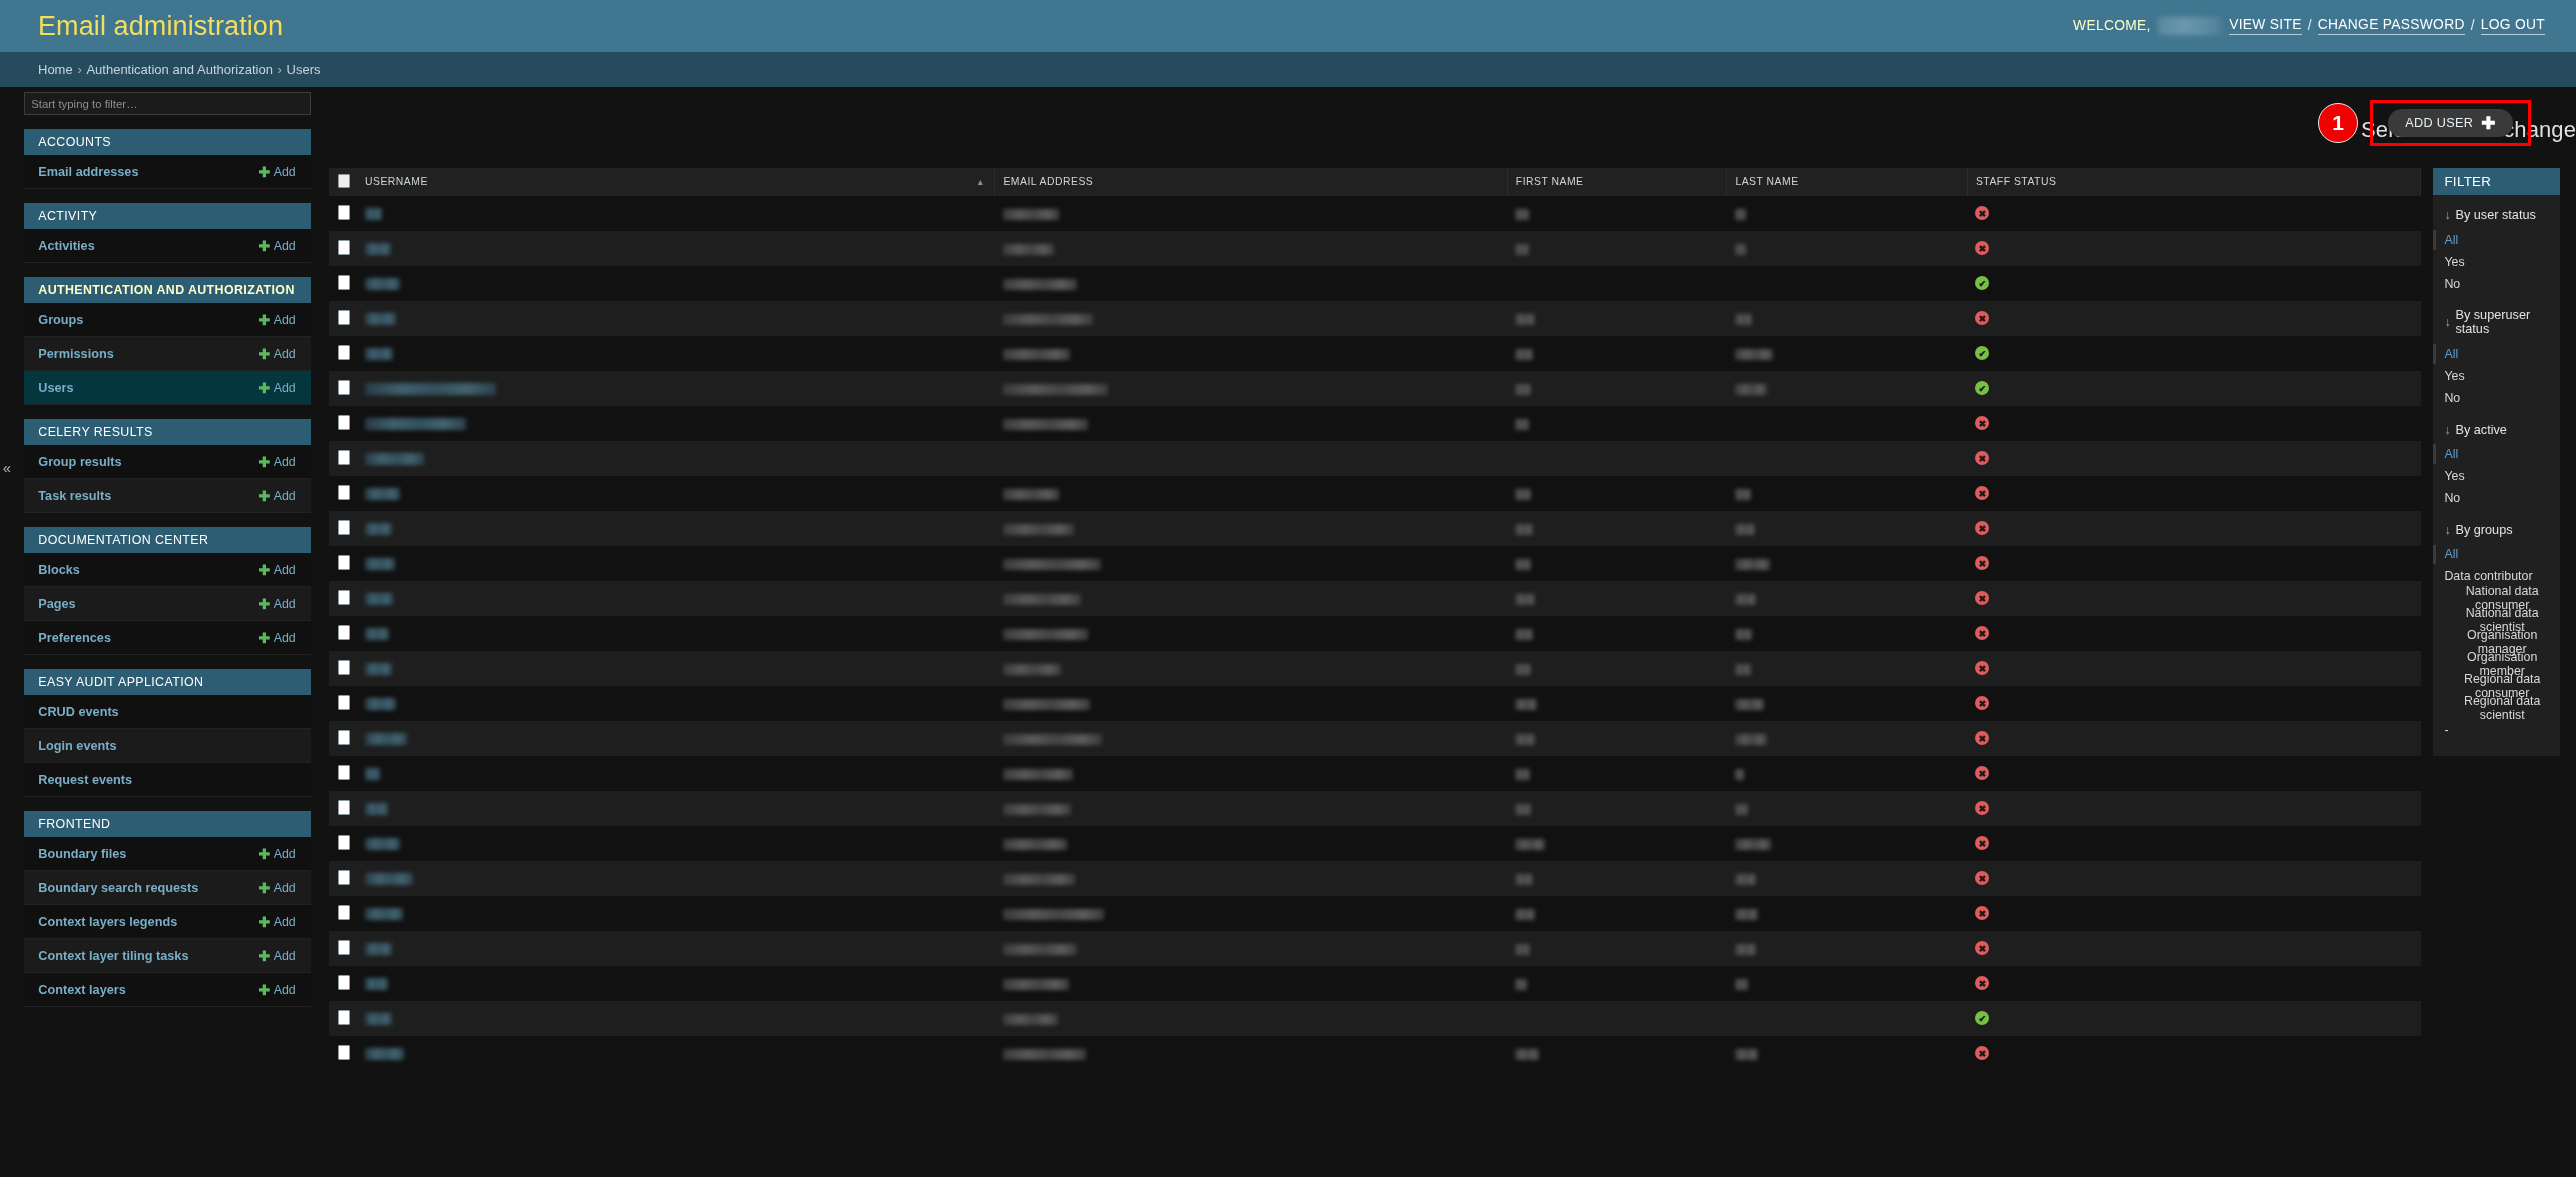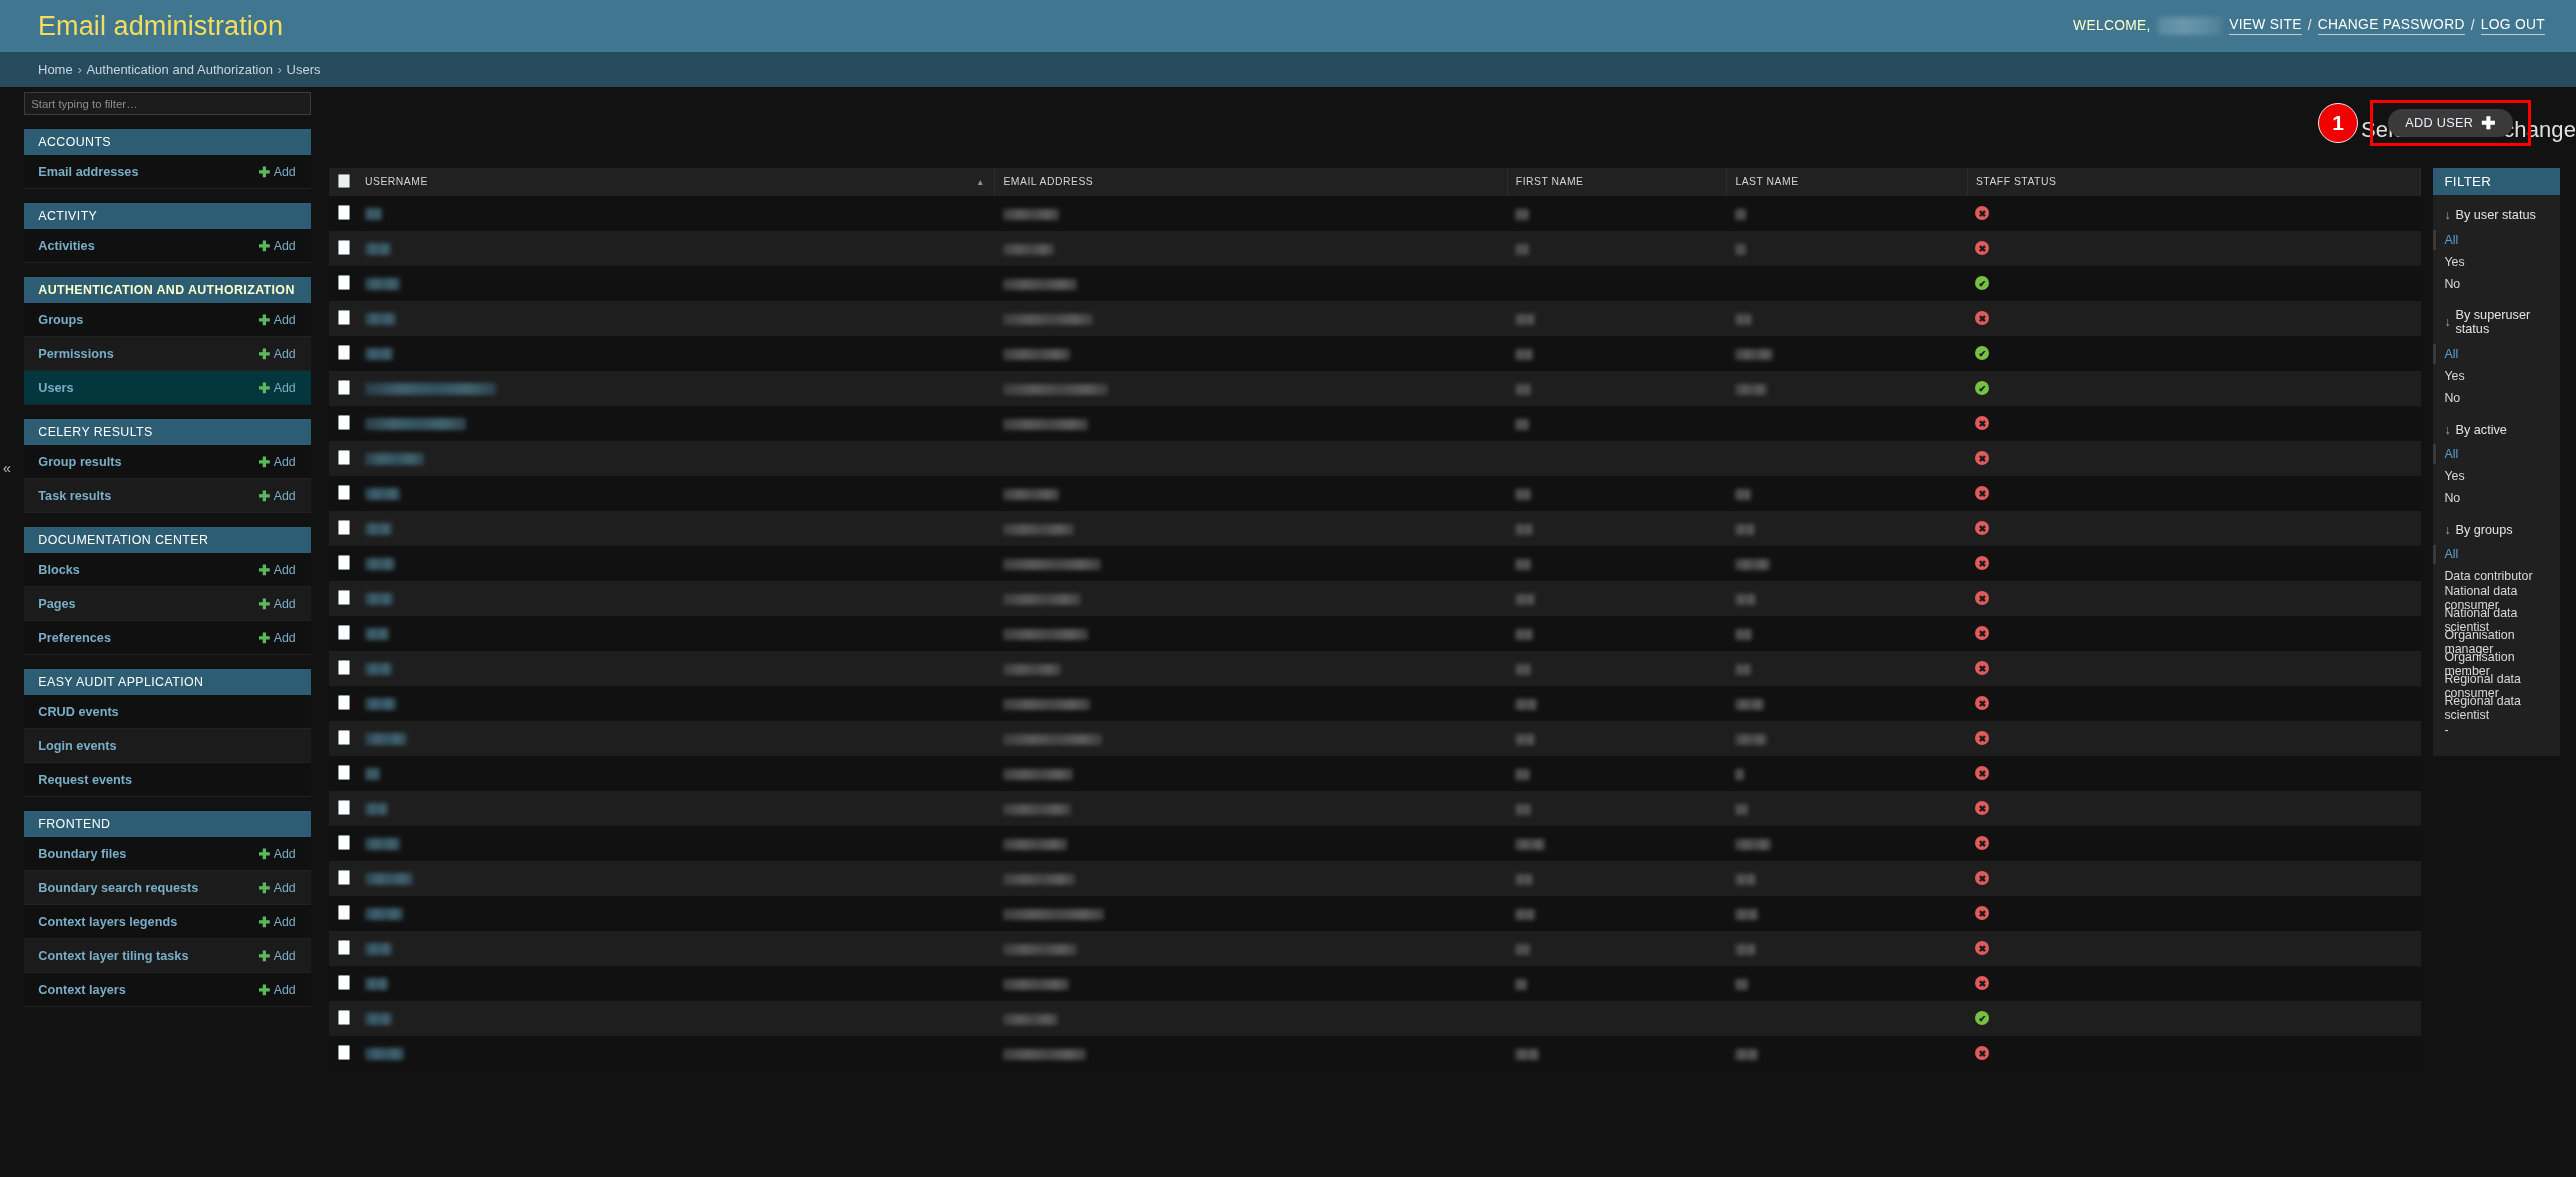--- a/index.html
+++ b/index.html
@@ -408,20 +408,21 @@
     padding: 13.4px 0 6.7px 11.4px;
   }
   .filter-title .arrow { color: #79aec8; font-size: 12.7px; }
   .filter-choices { list-style: none; margin: 0; padding: 0; }
   .filter-choices li {
     padding: 0 0 0 11.4px;
     height: 22px;
     display: flex;
     align-items: center;
     position: relative;
+    text-align: center;
   }
   .filter-choices li a {
     color: #d9d9d9;
     font-size: 12.4px;
     text-decoration: none;
   }
   .filter-choices li.selected { }
   .filter-choices li.selected a { color: #5a9fd4; }
   .filter-choices li.selected::before {
     content: "";

